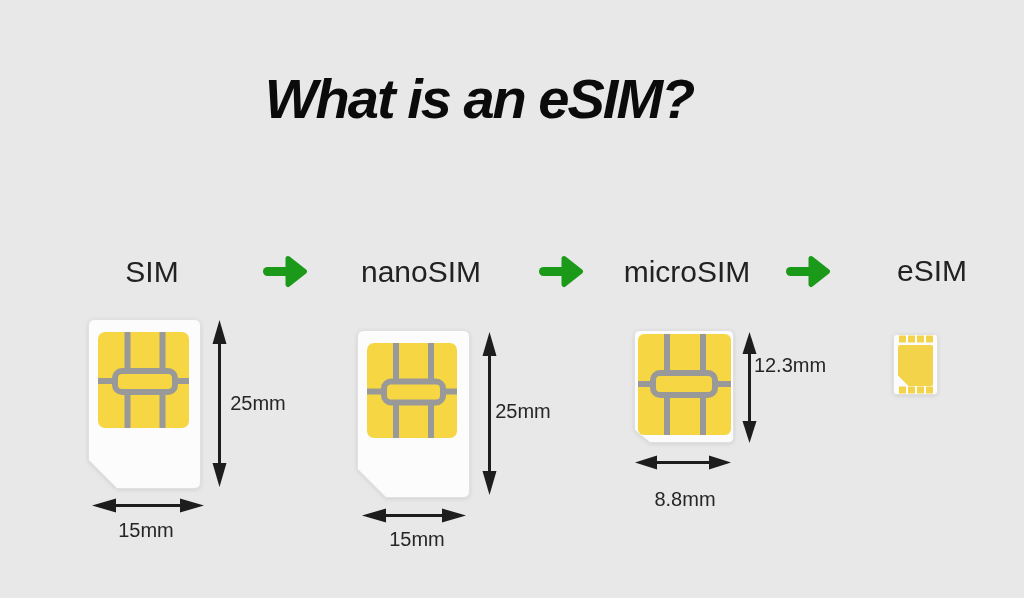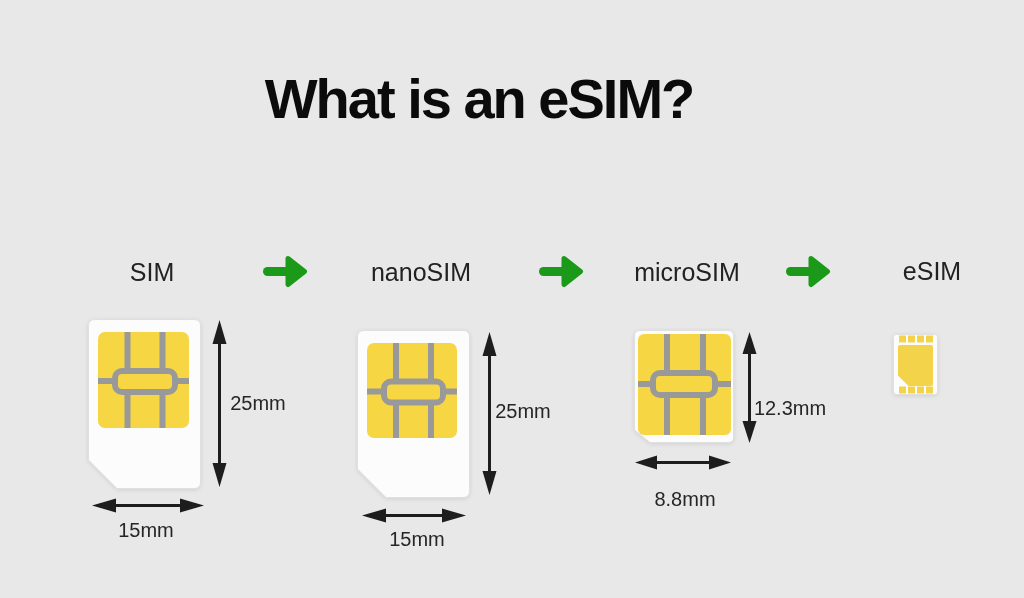--- a/index.html
+++ b/index.html
@@ -15,25 +15,25 @@
   }
   html,body{margin:0;padding:0;}
   body{background:#ffffff;font-family:"Liberation Sans","DejaVu Sans",sans-serif;}
   .canvas{
     position:relative;width:1024px;height:598px;overflow:hidden;
     background:var(--bg);
   }
   .title{
     position:absolute;left:479px;top:66px;transform:translateX(-50%);
     margin:0;font-size:56px;font-weight:bold;letter-spacing:-2px;
-    color:#0b0b0b;white-space:nowrap;
+    color:#0b0b0b;white-space:nowrap;font-style:italic;
   }
   .stage-label{
     position:absolute;transform:translate(-50%,-50%);
-    font-size:25px;color:var(--text);white-space:nowrap;
+    font-size:30px;color:var(--text);white-space:nowrap;
   }
   .dim-label{
     position:absolute;transform:translate(-50%,-50%);
     font-size:20px;color:#262626;white-space:nowrap;
   }
   .abs{position:absolute;}
   .card-svg{filter:drop-shadow(0 1px 2px rgba(0,0,0,0.10));}
 </style>
 </head>
 <body>
@@ -137,16 +137,16 @@
   <svg class="abs" style="left:635px;top:454px" width="96" height="17" viewBox="0 0 96 17">
     <line x1="11" y1="8.5" x2="85" y2="8.5" stroke="var(--dim)" stroke-width="3"></line>
     <path d="M0,8.5 L22,1.5 L22,15.5 Z" fill="var(--dim)"></path>
     <path d="M96,8.5 L74,1.5 L74,15.5 Z" fill="var(--dim)"></path>
   </svg>
 
   <div class="dim-label" style="left:258px;top:403px">25mm</div>
   <div class="dim-label" style="left:146px;top:530px">15mm</div>
   <div class="dim-label" style="left:523px;top:411px">25mm</div>
   <div class="dim-label" style="left:417px;top:539px">15mm</div>
-  <div class="dim-label" style="left:790px;top:408px">12.3mm</div>
+  <div class="dim-label" style="left:790px;top:365px">12.3mm</div>
   <div class="dim-label" style="left:685px;top:499px">8.8mm</div>
 
 </div>
 
 </body></html>

